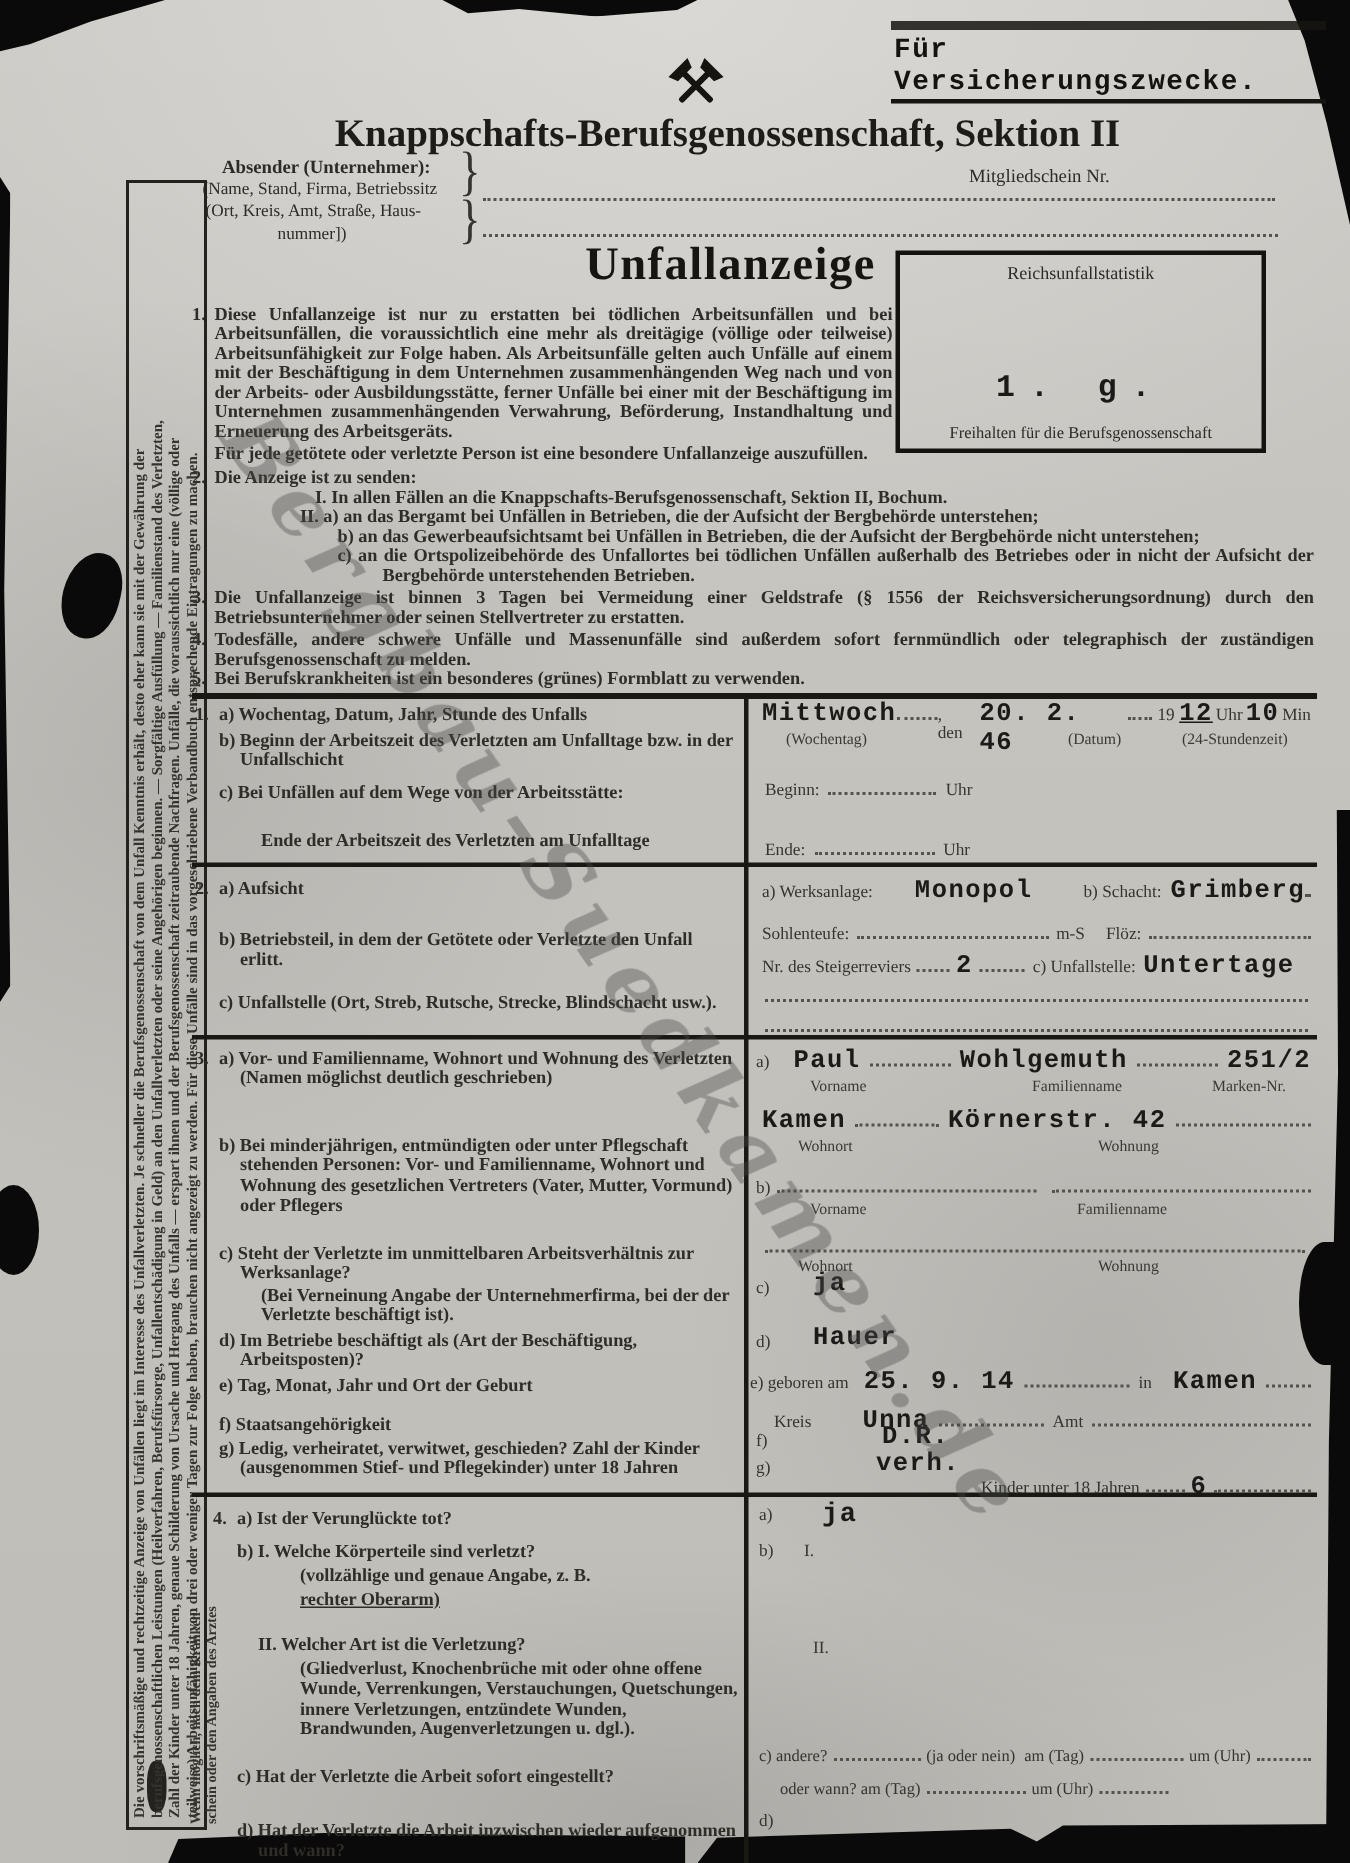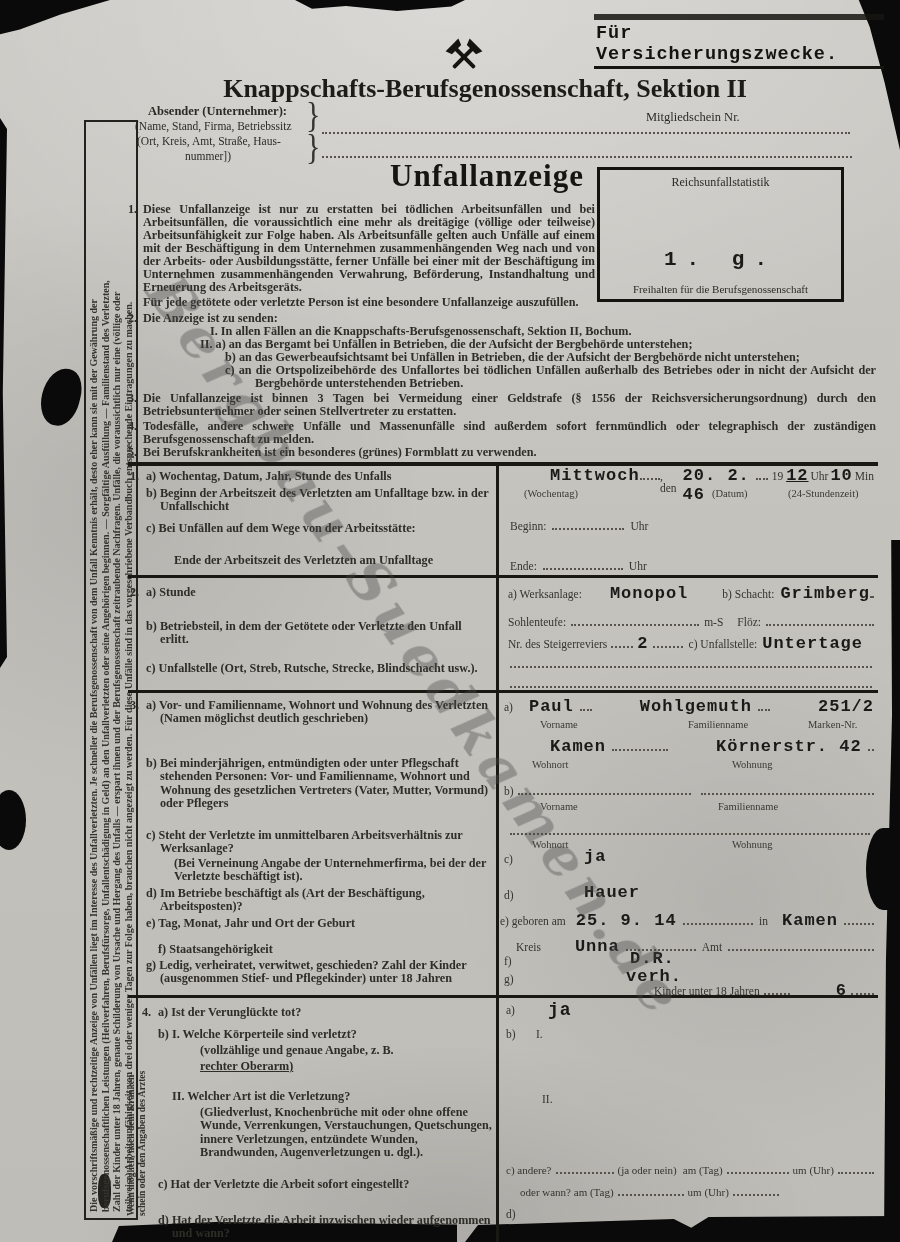--- a/index.html
+++ b/index.html
@@ -7,21 +7,21 @@
     background:
       radial-gradient(120% 55% at 50% 0%, rgba(255,255,255,.30), rgba(255,255,255,0) 60%),
       radial-gradient(45% 30% at 82% 72%, rgba(0,0,0,.07), transparent 70%),
       radial-gradient(50% 35% at 12% 40%, rgba(0,0,0,.08), transparent 70%),
       radial-gradient(60% 20% at 50% 98%, rgba(0,0,0,.10), transparent 70%),
       linear-gradient(180deg,#cac8c3 0%,#c4c2bd 45%,#bfbdb8 100%);
     font-family:"Liberation Serif",serif;color:#2c2b26;}
   .abs{position:absolute;}
   .ser{font-family:"Liberation Serif",serif;}
   .mono{font-family:"Liberation Mono","DejaVu Sans Mono",monospace;font-weight:700;color:#1b1a18;}
-  .typed{font-size:17px;letter-spacing:1px;margin-left:42px;}
+  .typed{font-size:17px;letter-spacing:1px;}
   .typedbig{font-size:18px;letter-spacing:1px;}
   .lbl{font-size:11.5px;color:#35342e;}
   .small{font-size:10.5px;color:#3a3933;text-align:center;}
   .b{font-weight:700;}
   .dots{border-bottom:2px dotted #55534b;height:12px;display:inline-block;}
   .dline{position:absolute;border-bottom:2px dotted #55534b;height:0;}
   .instr{font-size:12.2px;line-height:13px;font-weight:600;color:#2e2d27;text-align:justify;}
   .leftlbl{font-size:12.2px;line-height:13.4px;font-weight:700;color:#2e2d27;padding-left:14px;text-indent:-14px;}
   .rule{position:absolute;background:#191813;}
   .torn{position:absolute;background:#0a0a0a;}
@@ -144,21 +144,21 @@
       </div>
       <div class="row" style="left:382px;top:90px;">
         <span class="lbl">Ende:</span>
         <span class="dots" style="width:80px;margin:0 6px;"></span>
         <span class="lbl">Uhr</span>
       </div>
     </div>
 
     <div class="abs" style="left:0;top:116px;width:750px;height:112px;">
       <div class="abs leftlbl" style="left:2px;top:8px;text-indent:0;padding-left:0;">2.</div>
-      <div class="abs leftlbl" style="left:18px;top:8px;width:330px;">a) Stunde</div>
+      <div class="abs leftlbl" style="left:18px;top:8px;width:330px;">a) Aufsicht</div>
       <div class="abs leftlbl" style="left:18px;top:42px;width:330px;">b) Betriebsteil, in dem der Getötete oder Verletzte den Unfall erlitt.</div>
       <div class="abs leftlbl" style="left:18px;top:84px;width:340px;">c) Unfallstelle (Ort, Streb, Rutsche, Strecke, Blindschacht usw.).</div>
 
       <div class="row" style="left:380px;top:6px;width:366px;">
         <span class="lbl">a) Werksanlage:</span>
         <span class="mono typed" style="margin-left:28px;">Monopol</span>
         <span class="lbl" style="margin-left:34px;">b) Schacht:</span>
         <span class="mono typed" style="margin-left:6px;">Grimberg</span>
         <span class="dots" style="flex:1;"></span>
       </div>
@@ -182,21 +182,21 @@
     </div>
 
     <div class="abs" style="left:0;top:231px;width:750px;height:302px;">
       <div class="abs leftlbl" style="left:2px;top:6px;text-indent:0;padding-left:0;">3.</div>
       <div class="abs leftlbl" style="left:18px;top:6px;width:336px;">a) Vor- und Familienname, Wohnort und Wohnung des Verletzten (Namen möglichst deutlich geschrieben)</div>
       <div class="abs leftlbl" style="left:18px;top:64px;width:336px;">b) Bei minderjährigen, entmündigten oder unter Pflegschaft stehenden Personen: Vor- und Familienname, Wohnort und Wohnung des gesetzlichen Vertreters (Vater, Mutter, Vormund) oder Pflegers</div>
       <div class="abs leftlbl" style="left:18px;top:136px;width:336px;">c) Steht der Verletzte im unmittelbaren Arbeitsverhältnis zur Werksanlage?</div>
       <div class="abs leftlbl" style="left:32px;top:164px;width:322px;text-indent:0;font-weight:600;">(Bei Verneinung Angabe der Unternehmerfirma, bei der der Verletzte beschäftigt ist).</div>
       <div class="abs leftlbl" style="left:18px;top:194px;width:336px;">d) Im Betriebe beschäftigt als (Art der Beschäftigung, Arbeitsposten)?</div>
       <div class="abs leftlbl" style="left:18px;top:224px;width:336px;">e) Tag, Monat, Jahr und Ort der Geburt</div>
-      <div class="abs leftlbl" style="left:30px;top:250px;width:336px;">f) Staatsangehörigkeit</div>
+      <div class="abs leftlbl" style="left:18px;top:250px;width:336px;">f) Staatsangehörigkeit</div>
       <div class="abs leftlbl" style="left:18px;top:266px;width:340px;">g) Ledig, verheiratet, verwitwet, geschieden? Zahl der Kinder (ausgenommen Stief- und Pflegekinder) unter 18 Jahren</div>
 
       <div class="row" style="left:376px;top:4px;width:370px;">
         <span class="lbl">a)</span>
         <span class="mono typed" style="margin-left:16px;">Paul</span>
         <span class="dots" style="flex:1;margin:0 6px;"></span>
         <span class="mono typed">Wohlgemuth</span>
         <span class="dots" style="flex:1;margin:0 6px;"></span>
         <span class="mono typed">251/2</span>
       </div>

